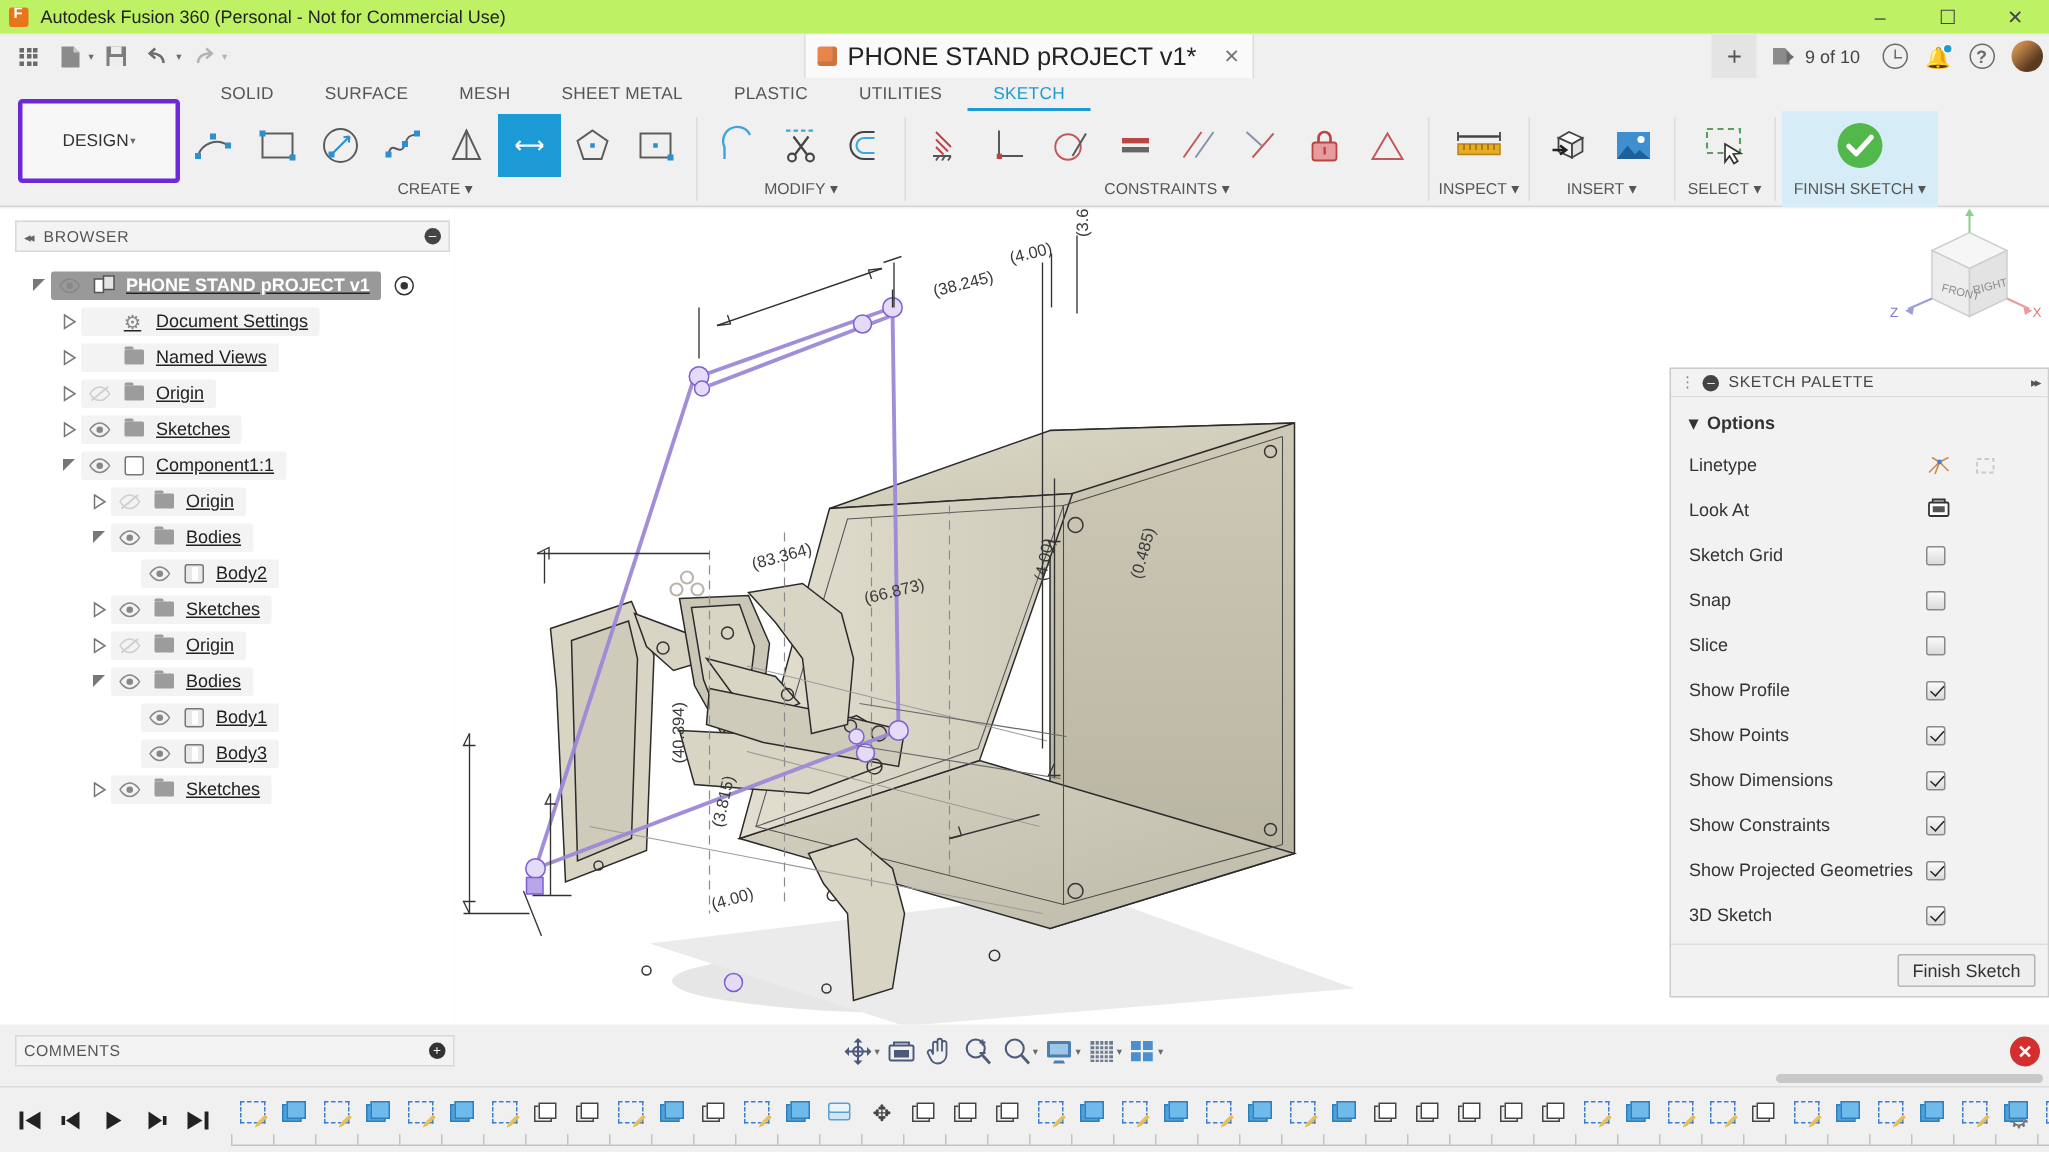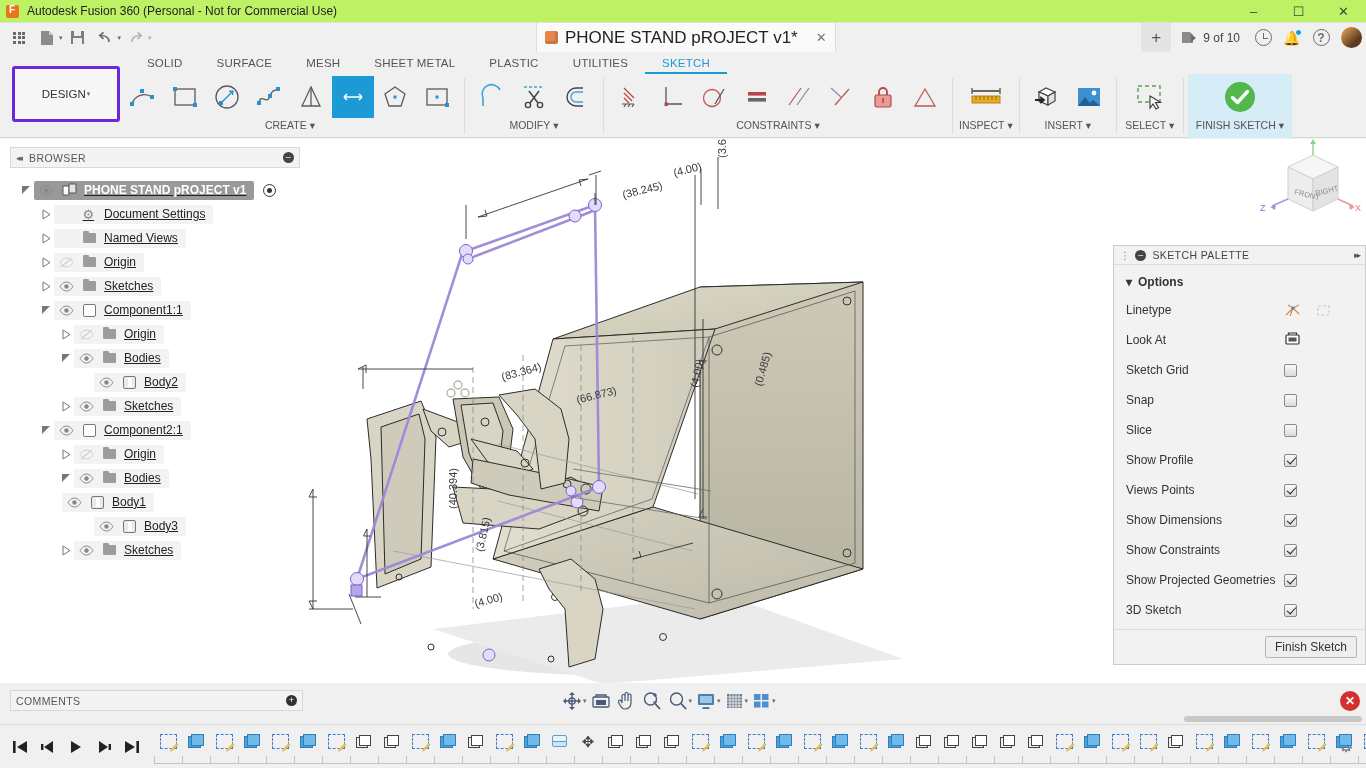--- a/index.html
+++ b/index.html
@@ -698,78 +698,59 @@
               <path d="M7.5 1C3.5 1 1 5.5 1 5.5S3.5 10 7.5 10 14 5.5 14 5.5 11.5 1 7.5 1z" stroke="#888" stroke-width="1" fill="none"></path>
               <circle cx="7.5" cy="5.5" r="2.2" fill="#888"></circle>
             </svg>
           </span>
           <span class="nic">
             <span class="folder"></span>
           </span>
           <span class="lbl">Sketches</span>
         </span>
       </div>
-      <div class="node" style="padding-left: 38px;">
+      <div class="node" style="padding-left: 58px;">
+        <span class="tri">
+          <svg width="9" height="9" viewBox="0 0 9 9">
+            <path d="M1 0l7 4.5L1 9z" fill="none" stroke="#777" stroke-width="1"></path>
+          </svg>
+        </span>
+        <span class="hit">
+          <span class="eye">
+            <svg width="15" height="11" viewBox="0 0 15 11">
+              <path d="M7.5 1C3.5 1 1 5.5 1 5.5S3.5 10 7.5 10 14 5.5 14 5.5 11.5 1 7.5 1z" stroke="#cfcfcf" stroke-width="1" fill="none"></path>
+              <path d="M2 10L13 1" stroke="#cfcfcf" stroke-width="1.2"></path>
+            </svg>
+          </span>
+          <span class="nic">
+            <span class="folder"></span>
+          </span>
+          <span class="lbl">Origin</span>
+        </span>
+      </div>
+      <div class="node" style="padding-left: 58px;">
         <span class="tri open">
           <svg width="9" height="9" viewBox="0 0 9 9">
             <path d="M0 0h8L0 8z" fill="#777"></path>
           </svg>
         </span>
         <span class="hit">
           <span class="eye">
             <svg width="15" height="11" viewBox="0 0 15 11">
               <path d="M7.5 1C3.5 1 1 5.5 1 5.5S3.5 10 7.5 10 14 5.5 14 5.5 11.5 1 7.5 1z" stroke="#888" stroke-width="1" fill="none"></path>
               <circle cx="7.5" cy="5.5" r="2.2" fill="#888"></circle>
             </svg>
           </span>
           <span class="nic">
-            <span class="comp"></span>
-          </span>
-          <span class="lbl">Component2:1</span>
-        </span>
-      </div>
-      <div class="node" style="padding-left: 58px;">
-        <span class="tri">
-          <svg width="9" height="9" viewBox="0 0 9 9">
-            <path d="M1 0l7 4.5L1 9z" fill="none" stroke="#777" stroke-width="1"></path>
-          </svg>
-        </span>
-        <span class="hit">
-          <span class="eye">
-            <svg width="15" height="11" viewBox="0 0 15 11">
-              <path d="M7.5 1C3.5 1 1 5.5 1 5.5S3.5 10 7.5 10 14 5.5 14 5.5 11.5 1 7.5 1z" stroke="#cfcfcf" stroke-width="1" fill="none"></path>
-              <path d="M2 10L13 1" stroke="#cfcfcf" stroke-width="1.2"></path>
-            </svg>
-          </span>
-          <span class="nic">
             <span class="folder"></span>
           </span>
-          <span class="lbl">Origin</span>
-        </span>
-      </div>
-      <div class="node" style="padding-left: 58px;">
-        <span class="tri open">
-          <svg width="9" height="9" viewBox="0 0 9 9">
-            <path d="M0 0h8L0 8z" fill="#777"></path>
-          </svg>
-        </span>
-        <span class="hit">
-          <span class="eye">
-            <svg width="15" height="11" viewBox="0 0 15 11">
-              <path d="M7.5 1C3.5 1 1 5.5 1 5.5S3.5 10 7.5 10 14 5.5 14 5.5 11.5 1 7.5 1z" stroke="#888" stroke-width="1" fill="none"></path>
-              <circle cx="7.5" cy="5.5" r="2.2" fill="#888"></circle>
-            </svg>
-          </span>
-          <span class="nic">
-            <span class="folder"></span>
-          </span>
           <span class="lbl">Bodies</span>
         </span>
       </div>
-      <div class="node" style="padding-left: 46px;">
+      <div class="node" style="padding-left: 78px;">
         <span class="tri"></span>
         <span class="hit">
           <span class="eye">
             <svg width="15" height="11" viewBox="0 0 15 11">
               <path d="M7.5 1C3.5 1 1 5.5 1 5.5S3.5 10 7.5 10 14 5.5 14 5.5 11.5 1 7.5 1z" stroke="#888" stroke-width="1" fill="none"></path>
               <circle cx="7.5" cy="5.5" r="2.2" fill="#888"></circle>
             </svg>
           </span>
           <span class="nic">
             <span class="bodyic"></span>
@@ -1041,21 +1022,21 @@
         </div>
         <div class="prow">
           <span class="pname">Slice</span>
           <span class="chk"></span>
         </div>
         <div class="prow">
           <span class="pname">Show Profile</span>
           <span class="chk on"></span>
         </div>
         <div class="prow">
-          <span class="pname">Views Points</span>
+          <span class="pname">Show Points</span>
           <span class="chk on"></span>
         </div>
         <div class="prow">
           <span class="pname">Show Dimensions</span>
           <span class="chk on"></span>
         </div>
         <div class="prow">
           <span class="pname">Show Constraints</span>
           <span class="chk on"></span>
         </div>

